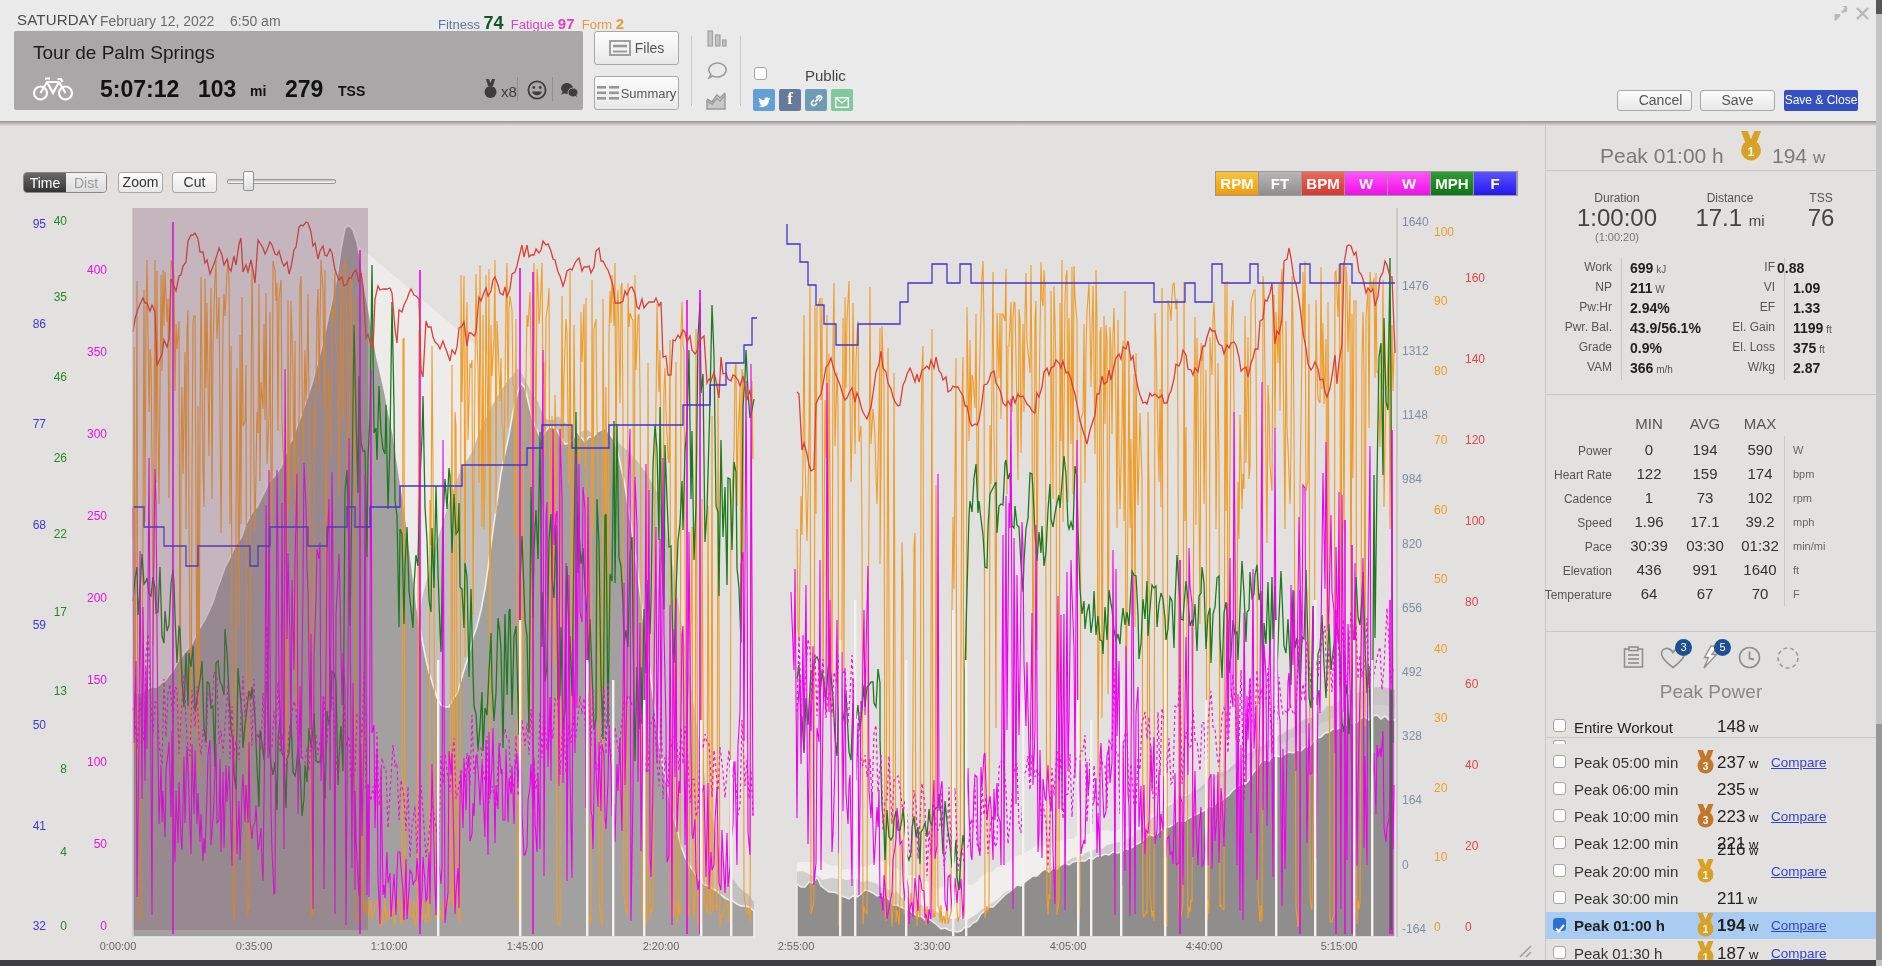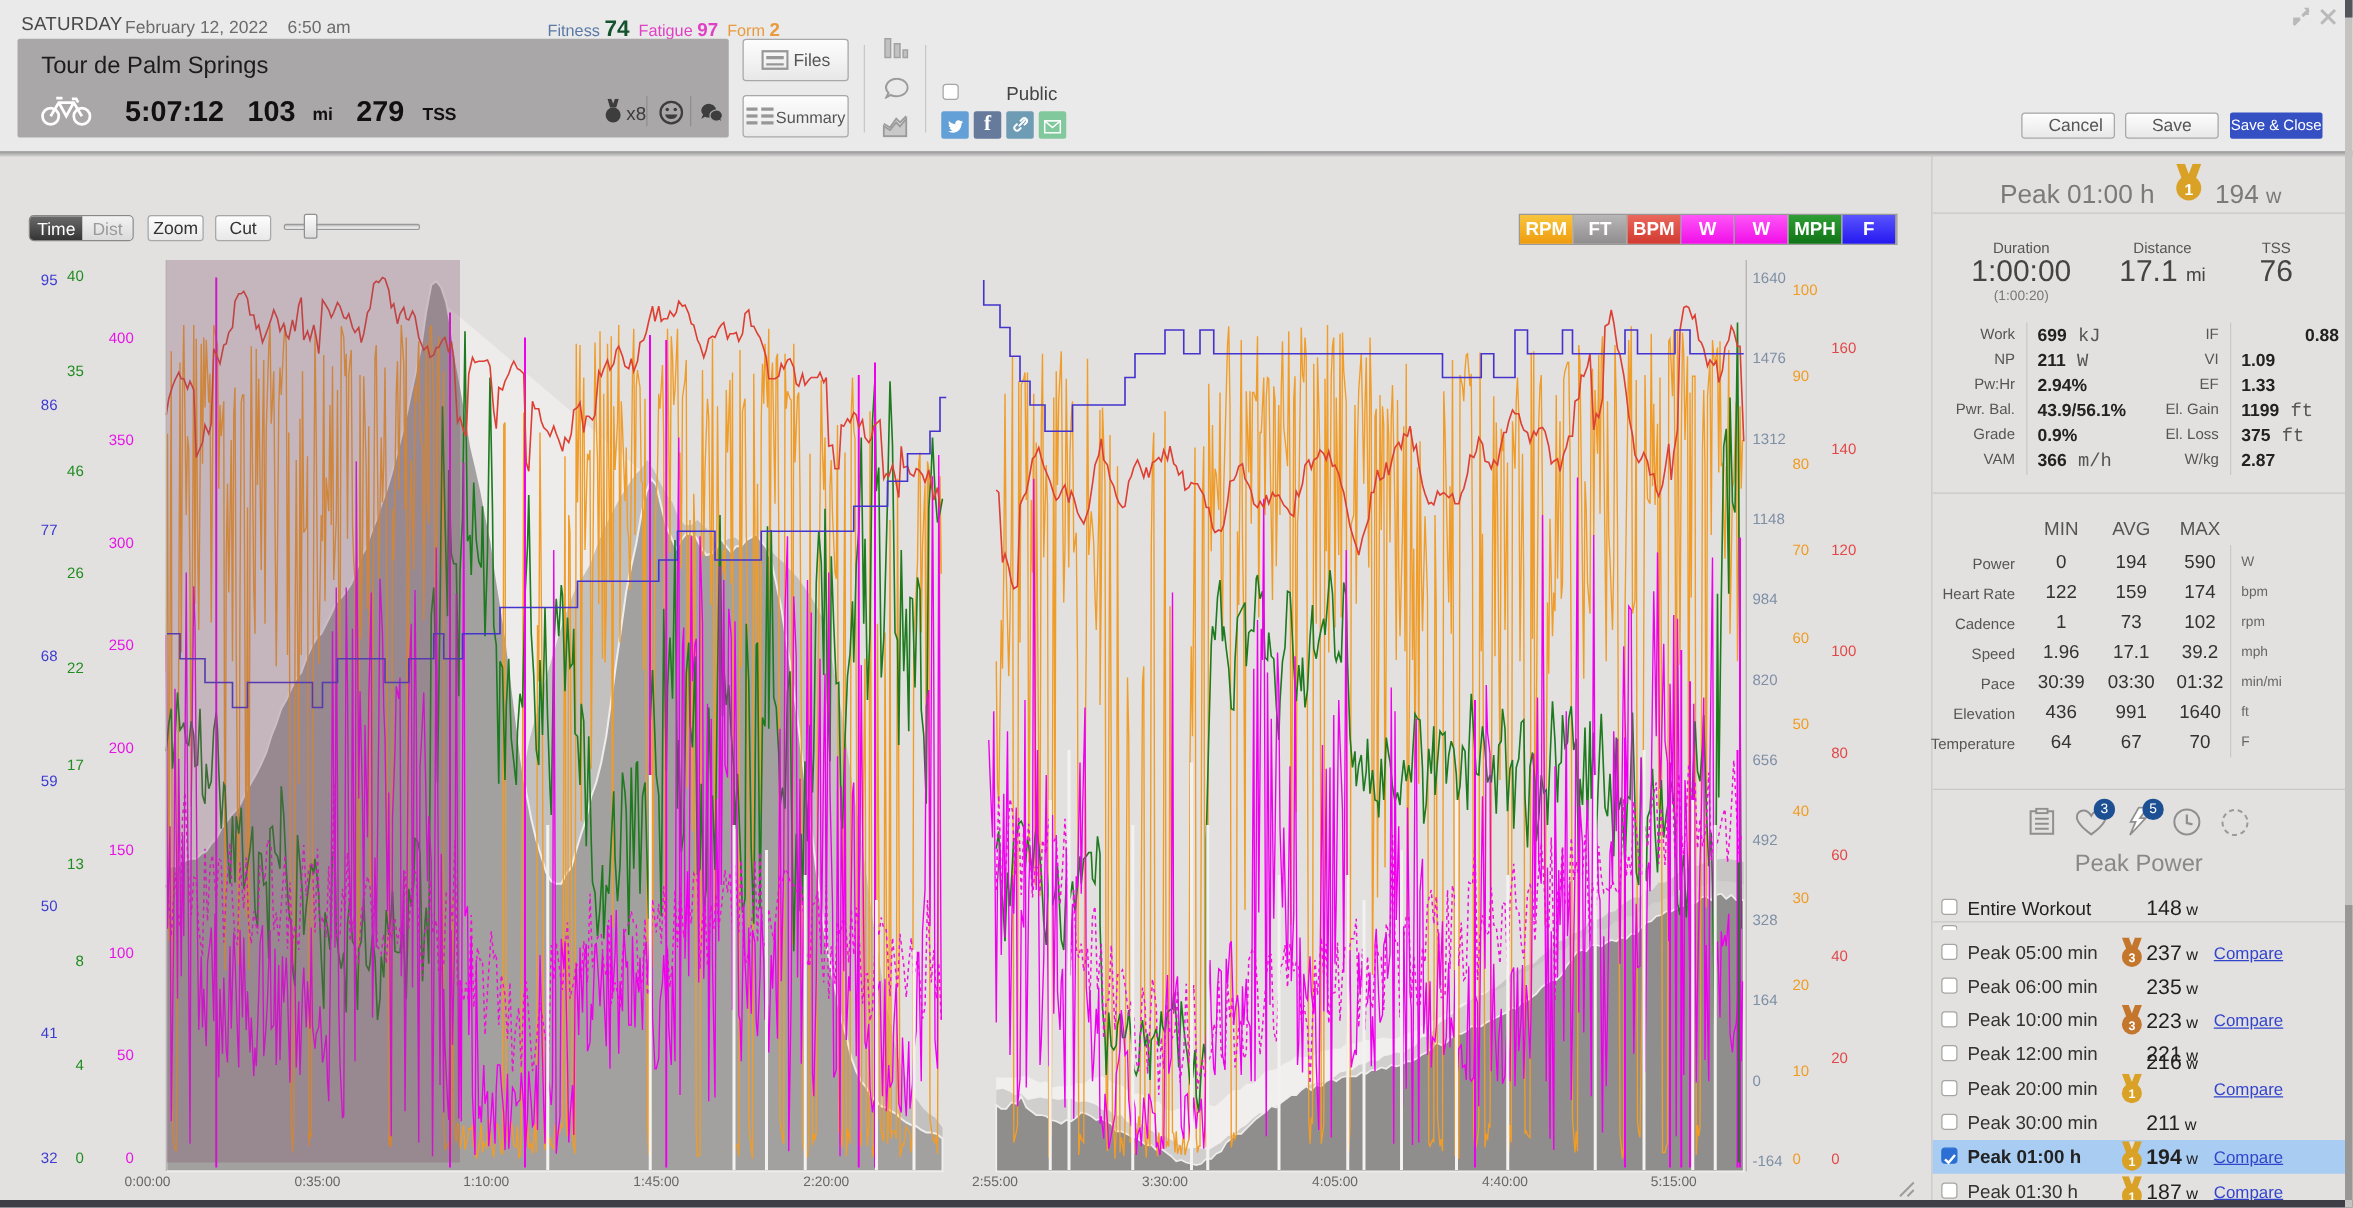--- a/index.html
+++ b/index.html
@@ -6,21 +6,21 @@
 #header { position:absolute; left:0; top:0; width:1882px; height:121px; background:#eaeaeb; }
 #hshadow { position:absolute; left:0; top:121px; width:1882px; height:5px; background:linear-gradient(180deg,#939393,rgba(215,213,212,0)); }
 .axl { position:absolute; font-size:12px; }
 .c-blue { color:#3b3bd1; } .c-green { color:#1e8c1e; } .c-mag { color:#e613e6; }
 .c-elev { color:#7d8fa5; } .c-oran { color:#ef9c21; } .c-red { color:#e24646; }
 .xtick { position:absolute; top:940px; width:60px; text-align:center; font-size:11px; color:#666; }
 .btn { position:absolute; background:linear-gradient(180deg,#fdfdfd,#e8e8e8); border:1px solid #a8a8a8; border-radius:3px; color:#555; text-align:center; }
 .leg { width:43px; height:23px; color:#fff; font-weight:bold; font-size:15px; text-align:center; line-height:23px; border-right:1px solid #999; }
 .slbl { position:absolute; font-size:12px; color:#555; }
 .sval { position:absolute; font-size:14px; font-weight:bold; color:#222; }
-.unit { font-size:15px; font-weight:normal; color:#555;font-family:Liberation Mono, monospace; }
+.unit { font-size:10px; font-weight:normal; color:#555; }
 .mv { position:absolute; font-size:15px; color:#333; text-align:center; }
 .munit { position:absolute; font-size:11px; color:#666; }
 .cb { position:absolute; width:13px; height:13px; background:#fff; border:1px solid #a5a5a5; border-radius:3px; }
 .cbon { background:#2b6fd4; border-color:#2b6fd4; padding-left:1px; }
 .pname { position:absolute; left:1574px; font-size:15px; color:#333; }
 .pval { position:absolute; left:1717px; font-size:17px; color:#222; }
 .punit { font-size:13px; font-weight:normal; }
 .plink { position:absolute; left:1771px; font-size:13.5px; color:#3344cc; text-decoration:underline; }
 .hr { position:absolute; height:1px; background:#c9c8c7; }
 .vdiv { position:absolute; width:1px; background:#c9c8c7; }
@@ -332,21 +332,21 @@
 <div class="sval" style="left:1630px;top:280px">211<span class="unit"> W</span></div>
 <div class="slbl" style="right:270px;top:300px">Pw:Hr</div>
 <div class="sval" style="left:1630px;top:300px">2.94%</div>
 <div class="slbl" style="right:270px;top:320px">Pwr. Bal.</div>
 <div class="sval" style="left:1630px;top:320px">43.9/56.1%</div>
 <div class="slbl" style="right:270px;top:340px">Grade</div>
 <div class="sval" style="left:1630px;top:340px">0.9%</div>
 <div class="slbl" style="right:270px;top:360px">VAM</div>
 <div class="sval" style="left:1630px;top:360px">366<span class="unit"> m/h</span></div>
 <div class="slbl" style="right:107px;top:260px">IF</div>
-<div class="sval" style="left:1844px;top:260px">0.88</div>
+<div class="sval" style="left:1777px;top:260px">0.88</div>
 <div class="slbl" style="right:107px;top:280px">VI</div>
 <div class="sval" style="left:1793px;top:280px">1.09</div>
 <div class="slbl" style="right:107px;top:300px">EF</div>
 <div class="sval" style="left:1793px;top:300px">1.33</div>
 <div class="slbl" style="right:107px;top:320px">El. Gain</div>
 <div class="sval" style="left:1793px;top:320px">1199<span class="unit"> ft</span></div>
 <div class="slbl" style="right:107px;top:340px">El. Loss</div>
 <div class="sval" style="left:1793px;top:340px">375<span class="unit"> ft</span></div>
 <div class="slbl" style="right:107px;top:360px">W/kg</div>
 <div class="sval" style="left:1793px;top:360px">2.87</div>

